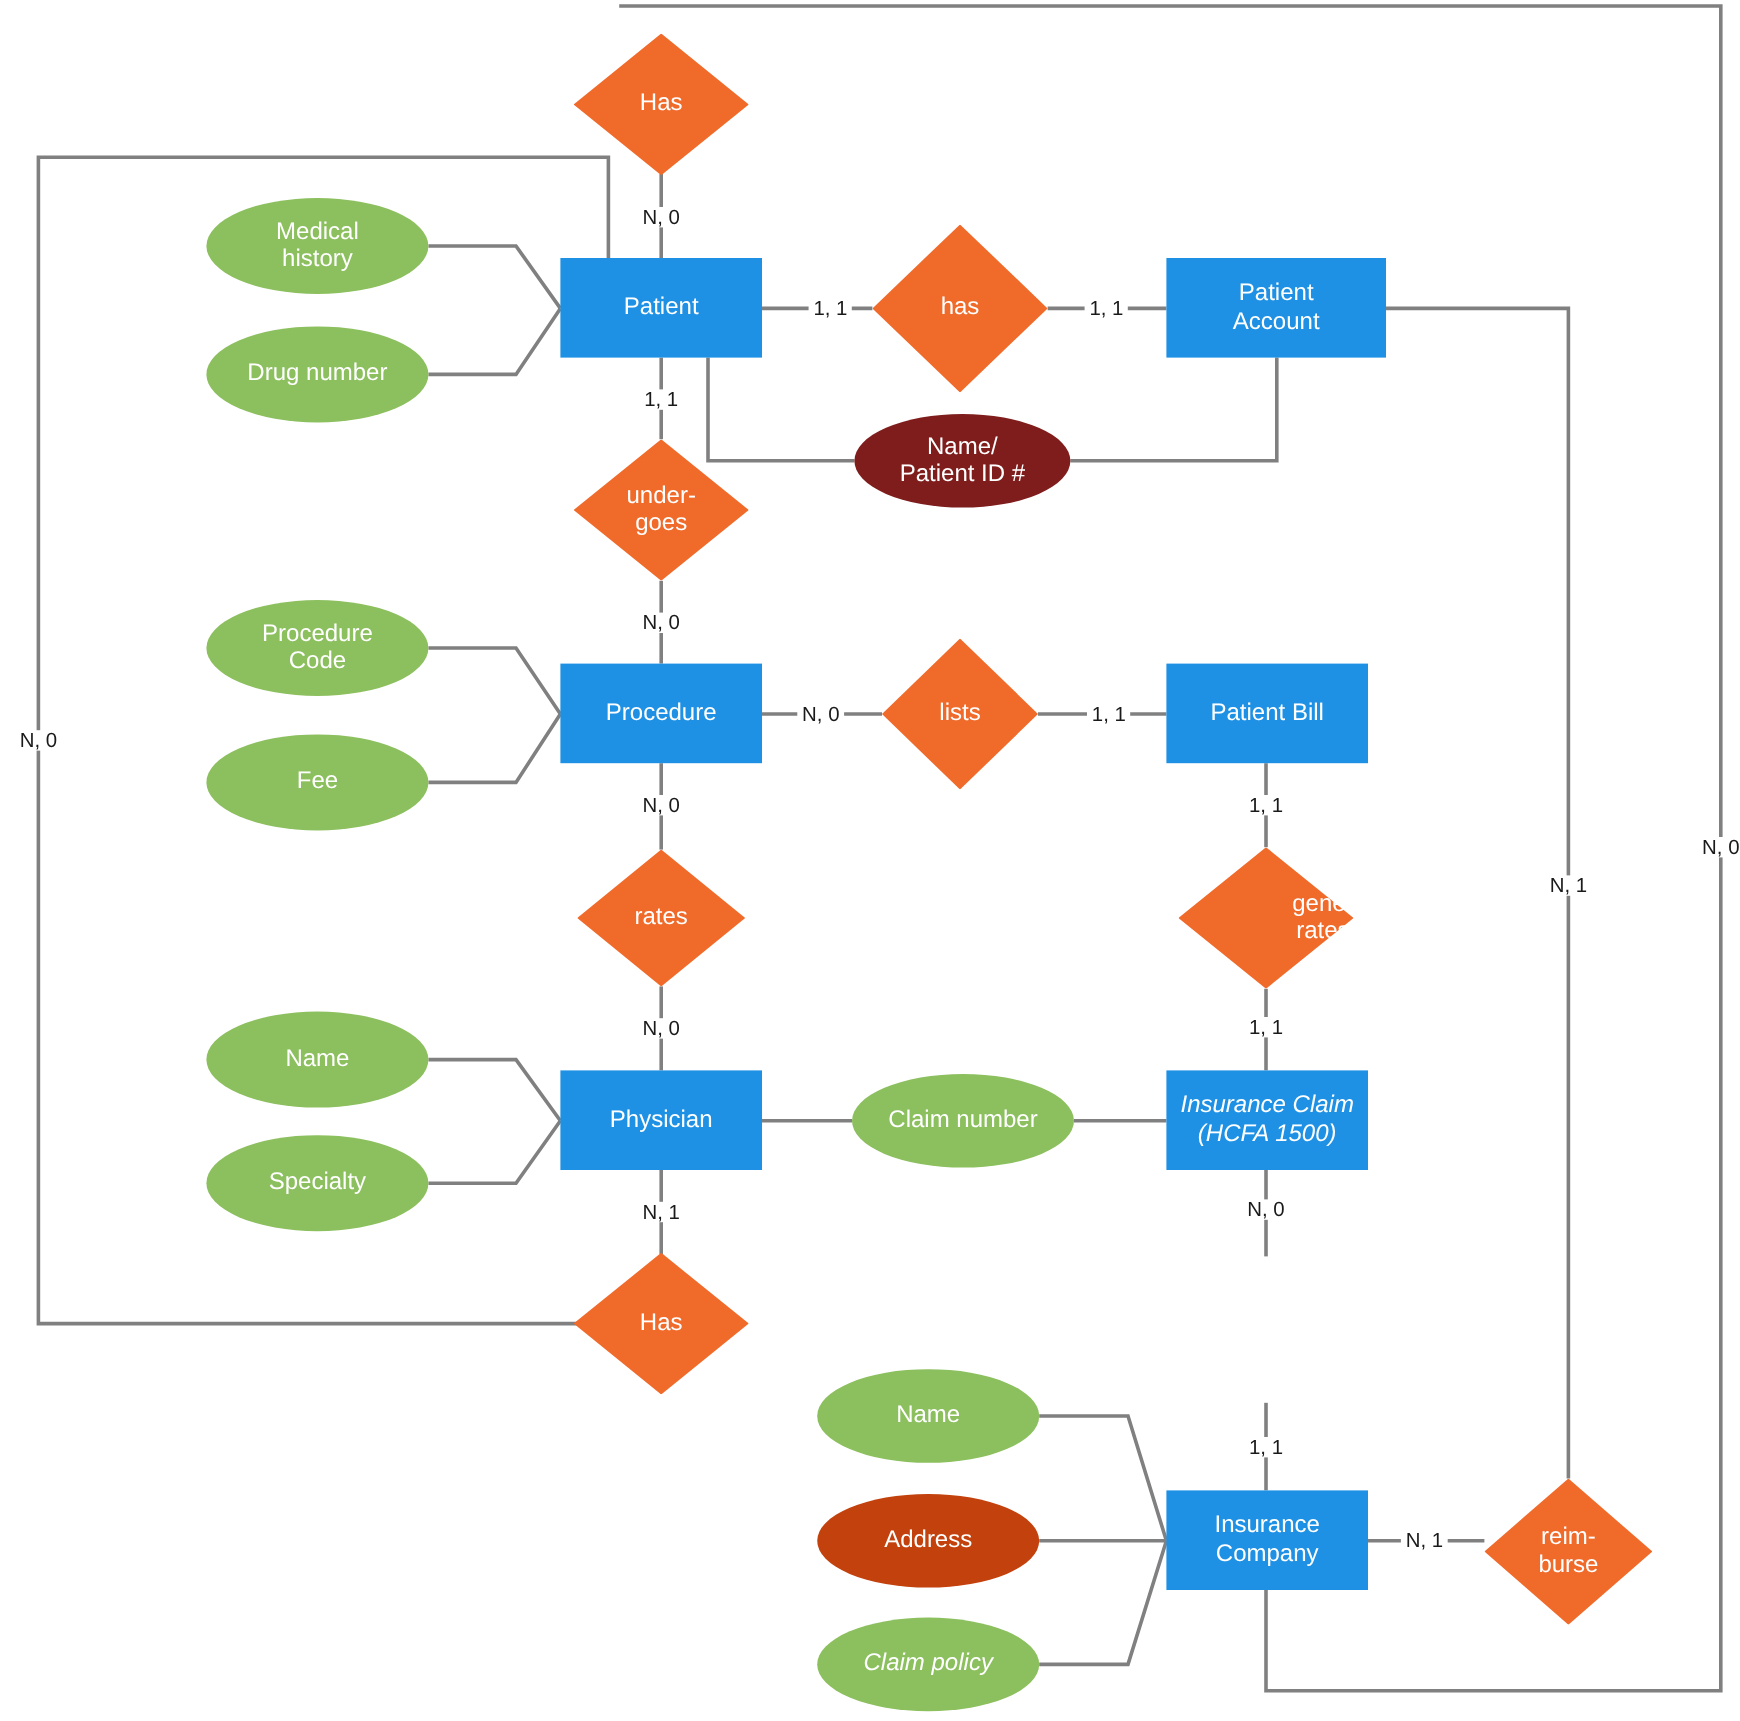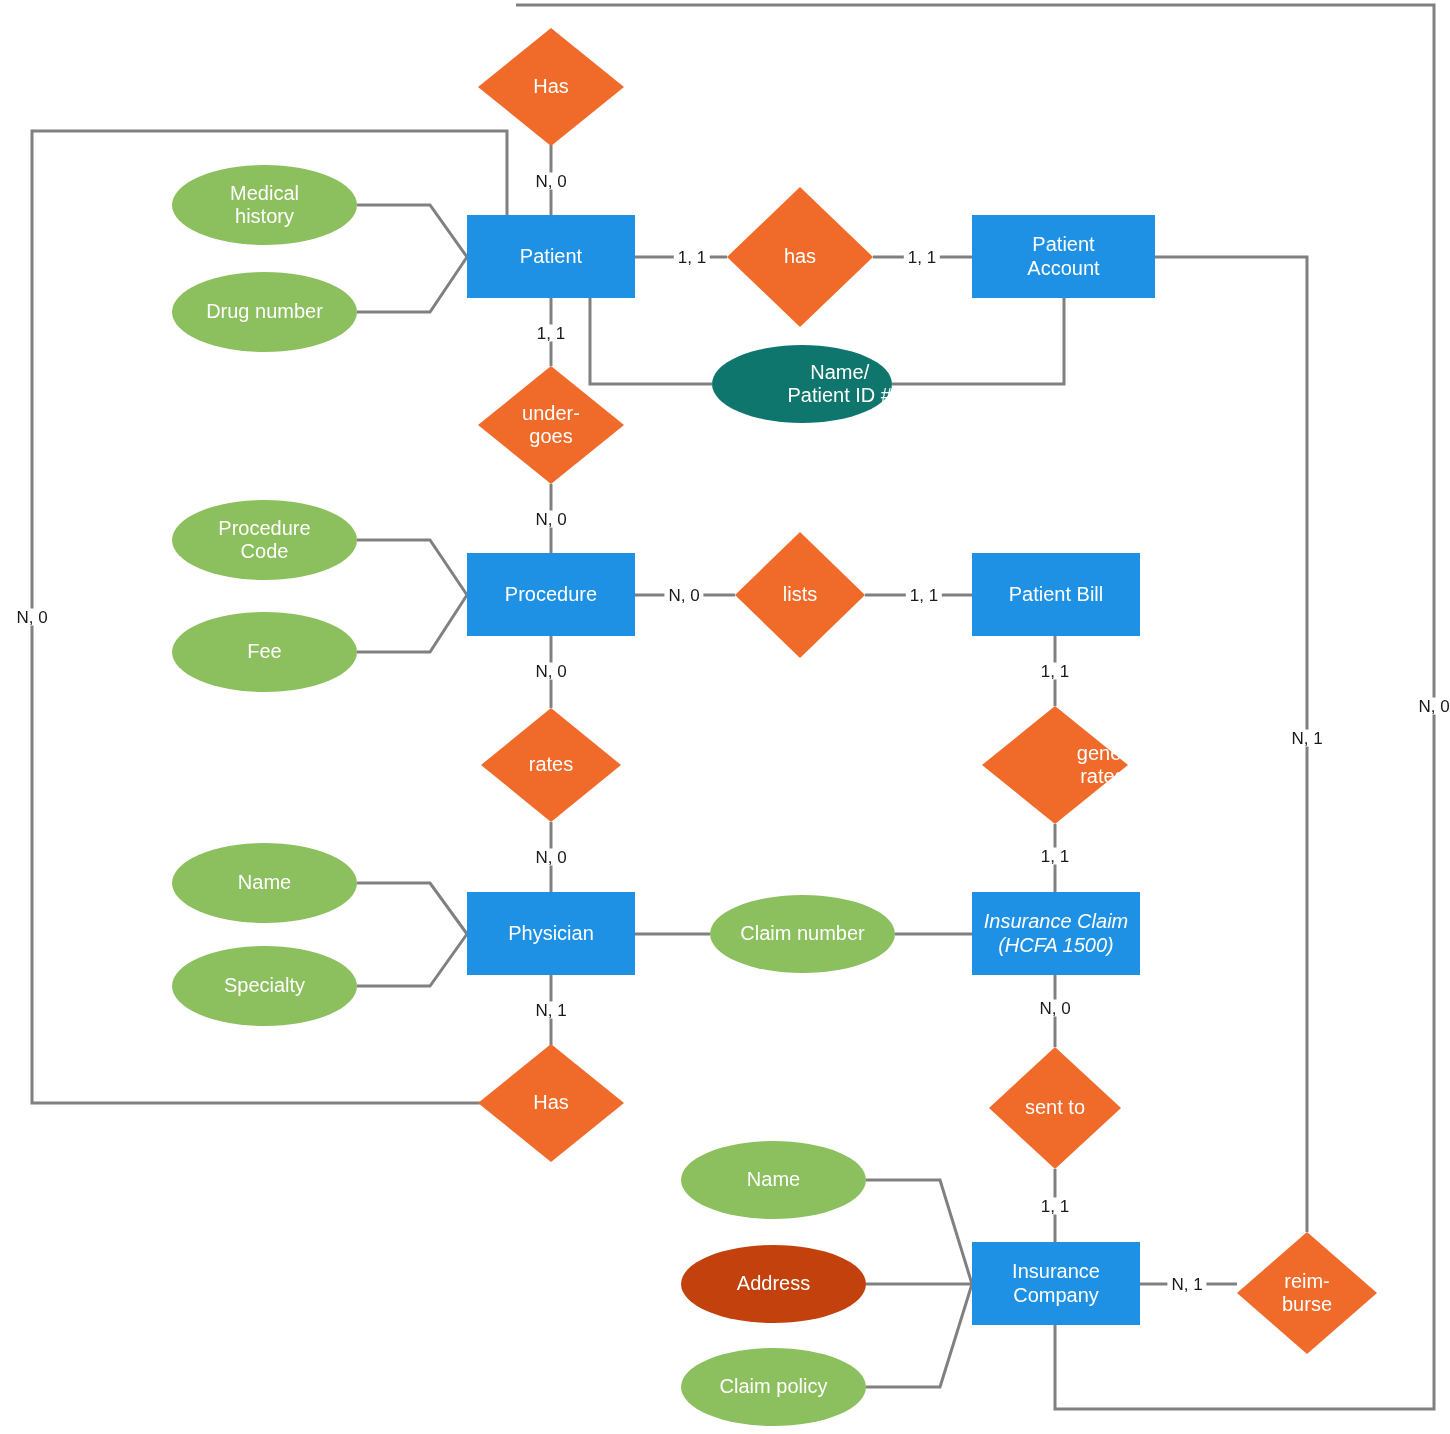--- a/index.html
+++ b/index.html
@@ -118,41 +118,40 @@
     <div class="node entity" style="left: 467px; top: 553px; width: 168px; height: 83px; background: rgb(30, 145, 229);"><span>Procedure</span></div>
     <div class="node entity" style="left: 972px; top: 553px; width: 168px; height: 83px; background: rgb(30, 145, 229);"><span>Patient Bill</span></div>
     <div class="node entity" style="left: 467px; top: 892px; width: 168px; height: 83px; background: rgb(30, 145, 229);"><span>Physician</span></div>
     <div class="node entity" style="left: 972px; top: 892px; width: 168px; height: 83px; background: rgb(30, 145, 229); font-style: italic;"><span>Insurance Claim
 (HCFA 1500)</span></div>
     <div class="node entity" style="left: 972px; top: 1242px; width: 168px; height: 83px; background: rgb(30, 145, 229);"><span>Insurance
 Company</span></div>
     <div class="node attribute" style="left: 172px; top: 165px; width: 185px; height: 80px; background: rgb(140, 191, 94);"><span>Medical
 history</span></div>
     <div class="node attribute" style="left: 172px; top: 272px; width: 185px; height: 80px; background: rgb(140, 191, 94);"><span>Drug number</span></div>
-    <div class="node attribute" style="left: 712px; top: 345px; width: 180px; height: 78px; background: #0f766e; justify-content: flex-end;"><span>Name/
+    <div class="node attribute" style="left: 712px; top: 345px; width: 180px; height: 78px; background: #7f1d1d;"><span>Name/
 Patient ID #</span></div>
     <div class="node attribute" style="left: 172px; top: 500px; width: 185px; height: 80px; background: rgb(140, 191, 94);"><span>Procedure
 Code</span></div>
     <div class="node attribute" style="left: 172px; top: 612px; width: 185px; height: 80px; background: rgb(140, 191, 94); justify-content: center;"><span>Fee</span></div>
     <div class="node attribute" style="left: 172px; top: 843px; width: 185px; height: 80px; background: rgb(140, 191, 94);"><span>Name</span></div>
     <div class="node attribute" style="left: 172px; top: 946px; width: 185px; height: 80px; background: rgb(140, 191, 94);"><span>Specialty</span></div>
     <div class="node attribute" style="left: 710px; top: 895px; width: 185px; height: 78px; background: rgb(140, 191, 94);"><span>Claim number</span></div>
     <div class="node attribute" style="left: 681px; top: 1141px; width: 185px; height: 78px; background: rgb(140, 191, 94);"><span>Name</span></div>
     <div class="node attribute" style="left: 681px; top: 1245px; width: 185px; height: 78px; background: #c2410c;"><span>Address</span></div>
-    <div class="node attribute" style="left: 681px; top: 1348px; width: 185px; height: 78px; background: rgb(140, 191, 94);"><span>Claim policy</span></div>
+    <div class="node attribute" style="left: 681px; top: 1348px; width: 185px; height: 78px; background: rgb(140, 191, 94); font-style: italic;"><span>Claim policy</span></div>
     <div class="node relationship" style="left: 478px; top: 28px; width: 146px; height: 118px;"><div class="diamond-shape" style="background: rgb(240, 106, 42);"></div><span class="rel-inner">Has</span></div>
     <div class="node relationship" style="left: 727px; top: 187px; width: 146px; height: 140px;"><div class="diamond-shape" style="background: rgb(240, 106, 42);"></div><span class="rel-inner">has</span></div>
     <div class="node relationship" style="left: 478px; top: 366px; width: 146px; height: 118px;"><div class="diamond-shape" style="background: rgb(240, 106, 42);"></div><span class="rel-inner">under-
 goes</span></div>
     <div class="node relationship" style="left: 735px; top: 532px; width: 130px; height: 126px;"><div class="diamond-shape" style="background: rgb(240, 106, 42);"></div><span class="rel-inner">lists</span></div>
     <div class="node relationship" style="left: 481px; top: 708px; width: 140px; height: 114px;"><div class="diamond-shape" style="background: rgb(240, 106, 42);"></div><span class="rel-inner">rates</span></div>
     <div class="node relationship" style="left: 982px; top: 706px; width: 146px; height: 118px; justify-content: flex-end;"><div class="diamond-shape" style="background: rgb(240, 106, 42);"></div><span class="rel-inner">gene-
 rates</span></div>
     <div class="node relationship" style="left: 478px; top: 1044px; width: 146px; height: 118px;"><div class="diamond-shape" style="background: rgb(240, 106, 42);"></div><span class="rel-inner">Has</span></div>
-    <div class="node relationship" style="left: 989px; top: 1047px; width: 132px; height: 122px;"><div class="diamond-shape" style="background: rgb(240, 106, 42);"></div><span class="rel-inner">sent to</span></div>
     <div class="node relationship" style="left: 1237px; top: 1232px; width: 140px; height: 122px;"><div class="diamond-shape" style="background: rgb(240, 106, 42);"></div><span class="rel-inner">reim-
 burse</span></div>
     <div class="card-label" style="left: 551px; top: 181px; transform: translate(-50%, -50%); color: rgb(26, 26, 26);">N, 0</div>
     <div class="card-label" style="left: 692px; top: 257px; transform: translate(-50%, -50%); color: rgb(26, 26, 26);">1, 1</div>
     <div class="card-label" style="left: 922px; top: 257px; transform: translate(-50%, -50%); color: rgb(26, 26, 26);">1, 1</div>
     <div class="card-label" style="left: 551px; top: 333px; transform: translate(-50%, -50%); color: rgb(26, 26, 26);">1, 1</div>
     <div class="card-label" style="left: 551px; top: 519px; transform: translate(-50%, -50%); color: rgb(26, 26, 26);">N, 0</div>
     <div class="card-label" style="left: 684px; top: 595px; transform: translate(-50%, -50%); color: rgb(26, 26, 26);">N, 0</div>
     <div class="card-label" style="left: 924px; top: 595px; transform: translate(-50%, -50%); color: rgb(26, 26, 26);">1, 1</div>
     <div class="card-label" style="left: 551px; top: 671px; transform: translate(-50%, -50%); color: rgb(26, 26, 26);">N, 0</div>

